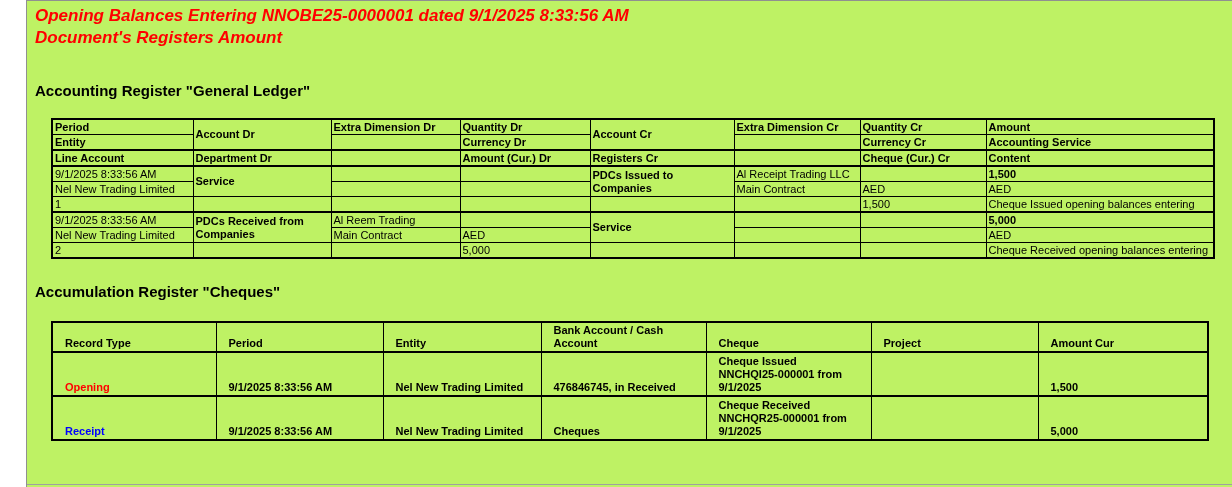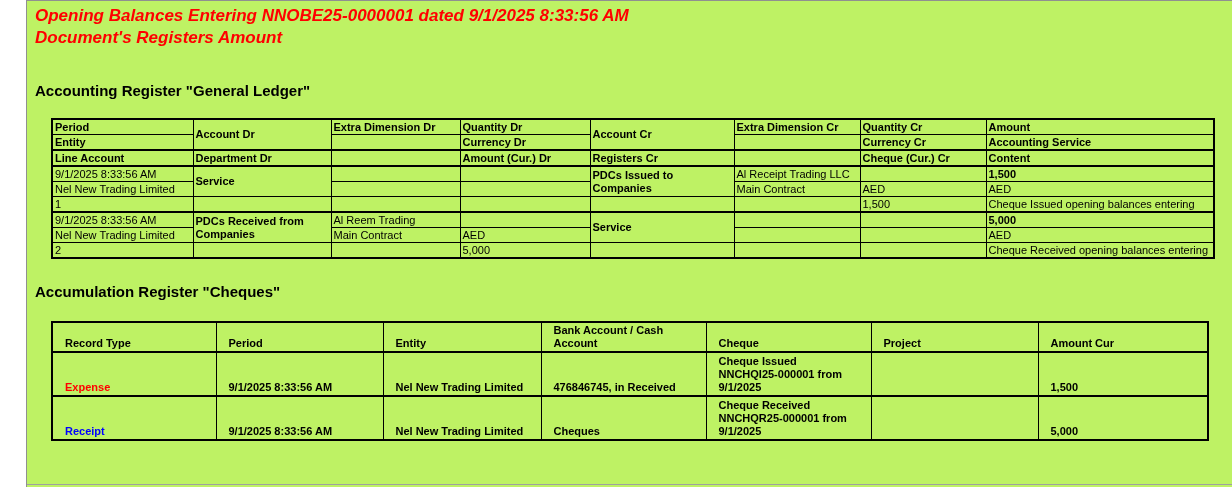--- a/index.html
+++ b/index.html
@@ -176,21 +176,21 @@
       <tr class="hrow2">
         <td>Record Type</td>
         <td>Period</td>
         <td>Entity</td>
         <td>Bank Account / Cash Account</td>
         <td>Cheque</td>
         <td>Project</td>
         <td>Amount Cur</td>
       </tr>
       <tr class="drow">
-        <td class="expense">Expense</td>
+        <td class="expense">Opening</td>
         <td>9/1/2025 8:33:56 AM</td>
         <td>Nel New Trading Limited</td>
         <td>476846745, in Received</td>
         <td>Cheque Issued NNCHQI25-000001 from 9/1/2025</td>
         <td></td>
         <td class="right">1,500</td>
       </tr>
       <tr class="drow">
         <td class="receipt">Receipt</td>
         <td>9/1/2025 8:33:56 AM</td>

